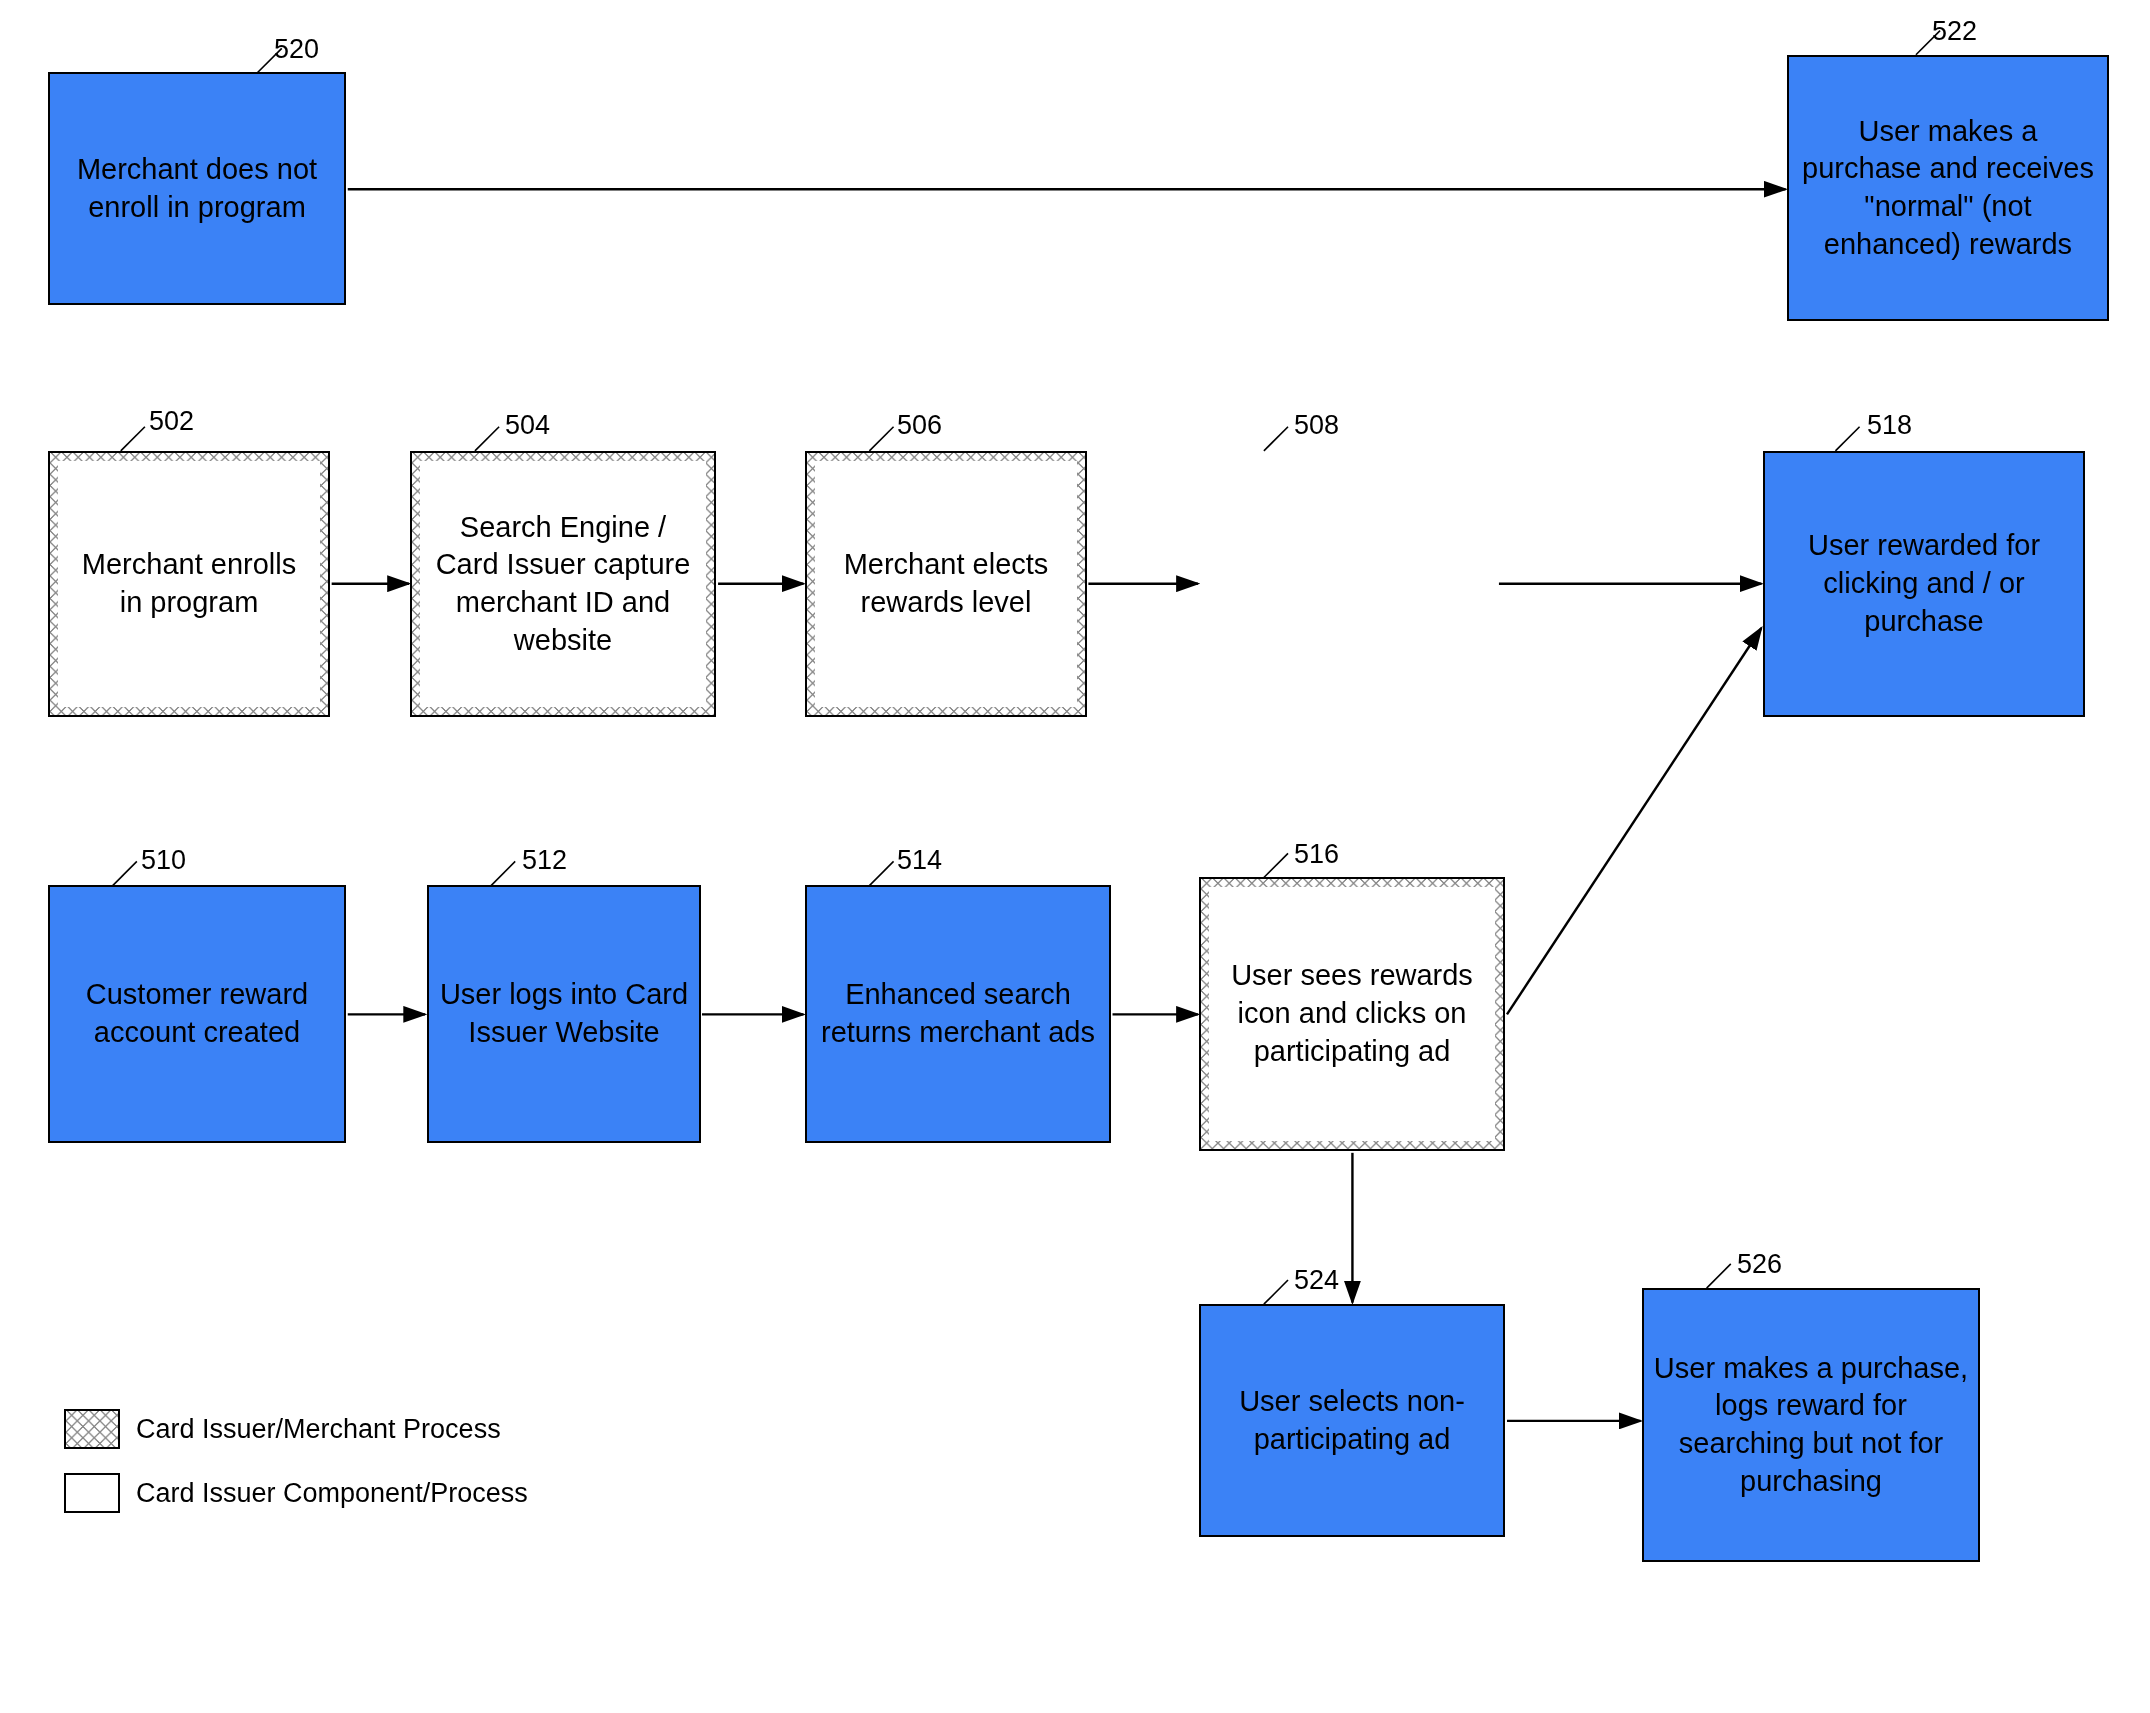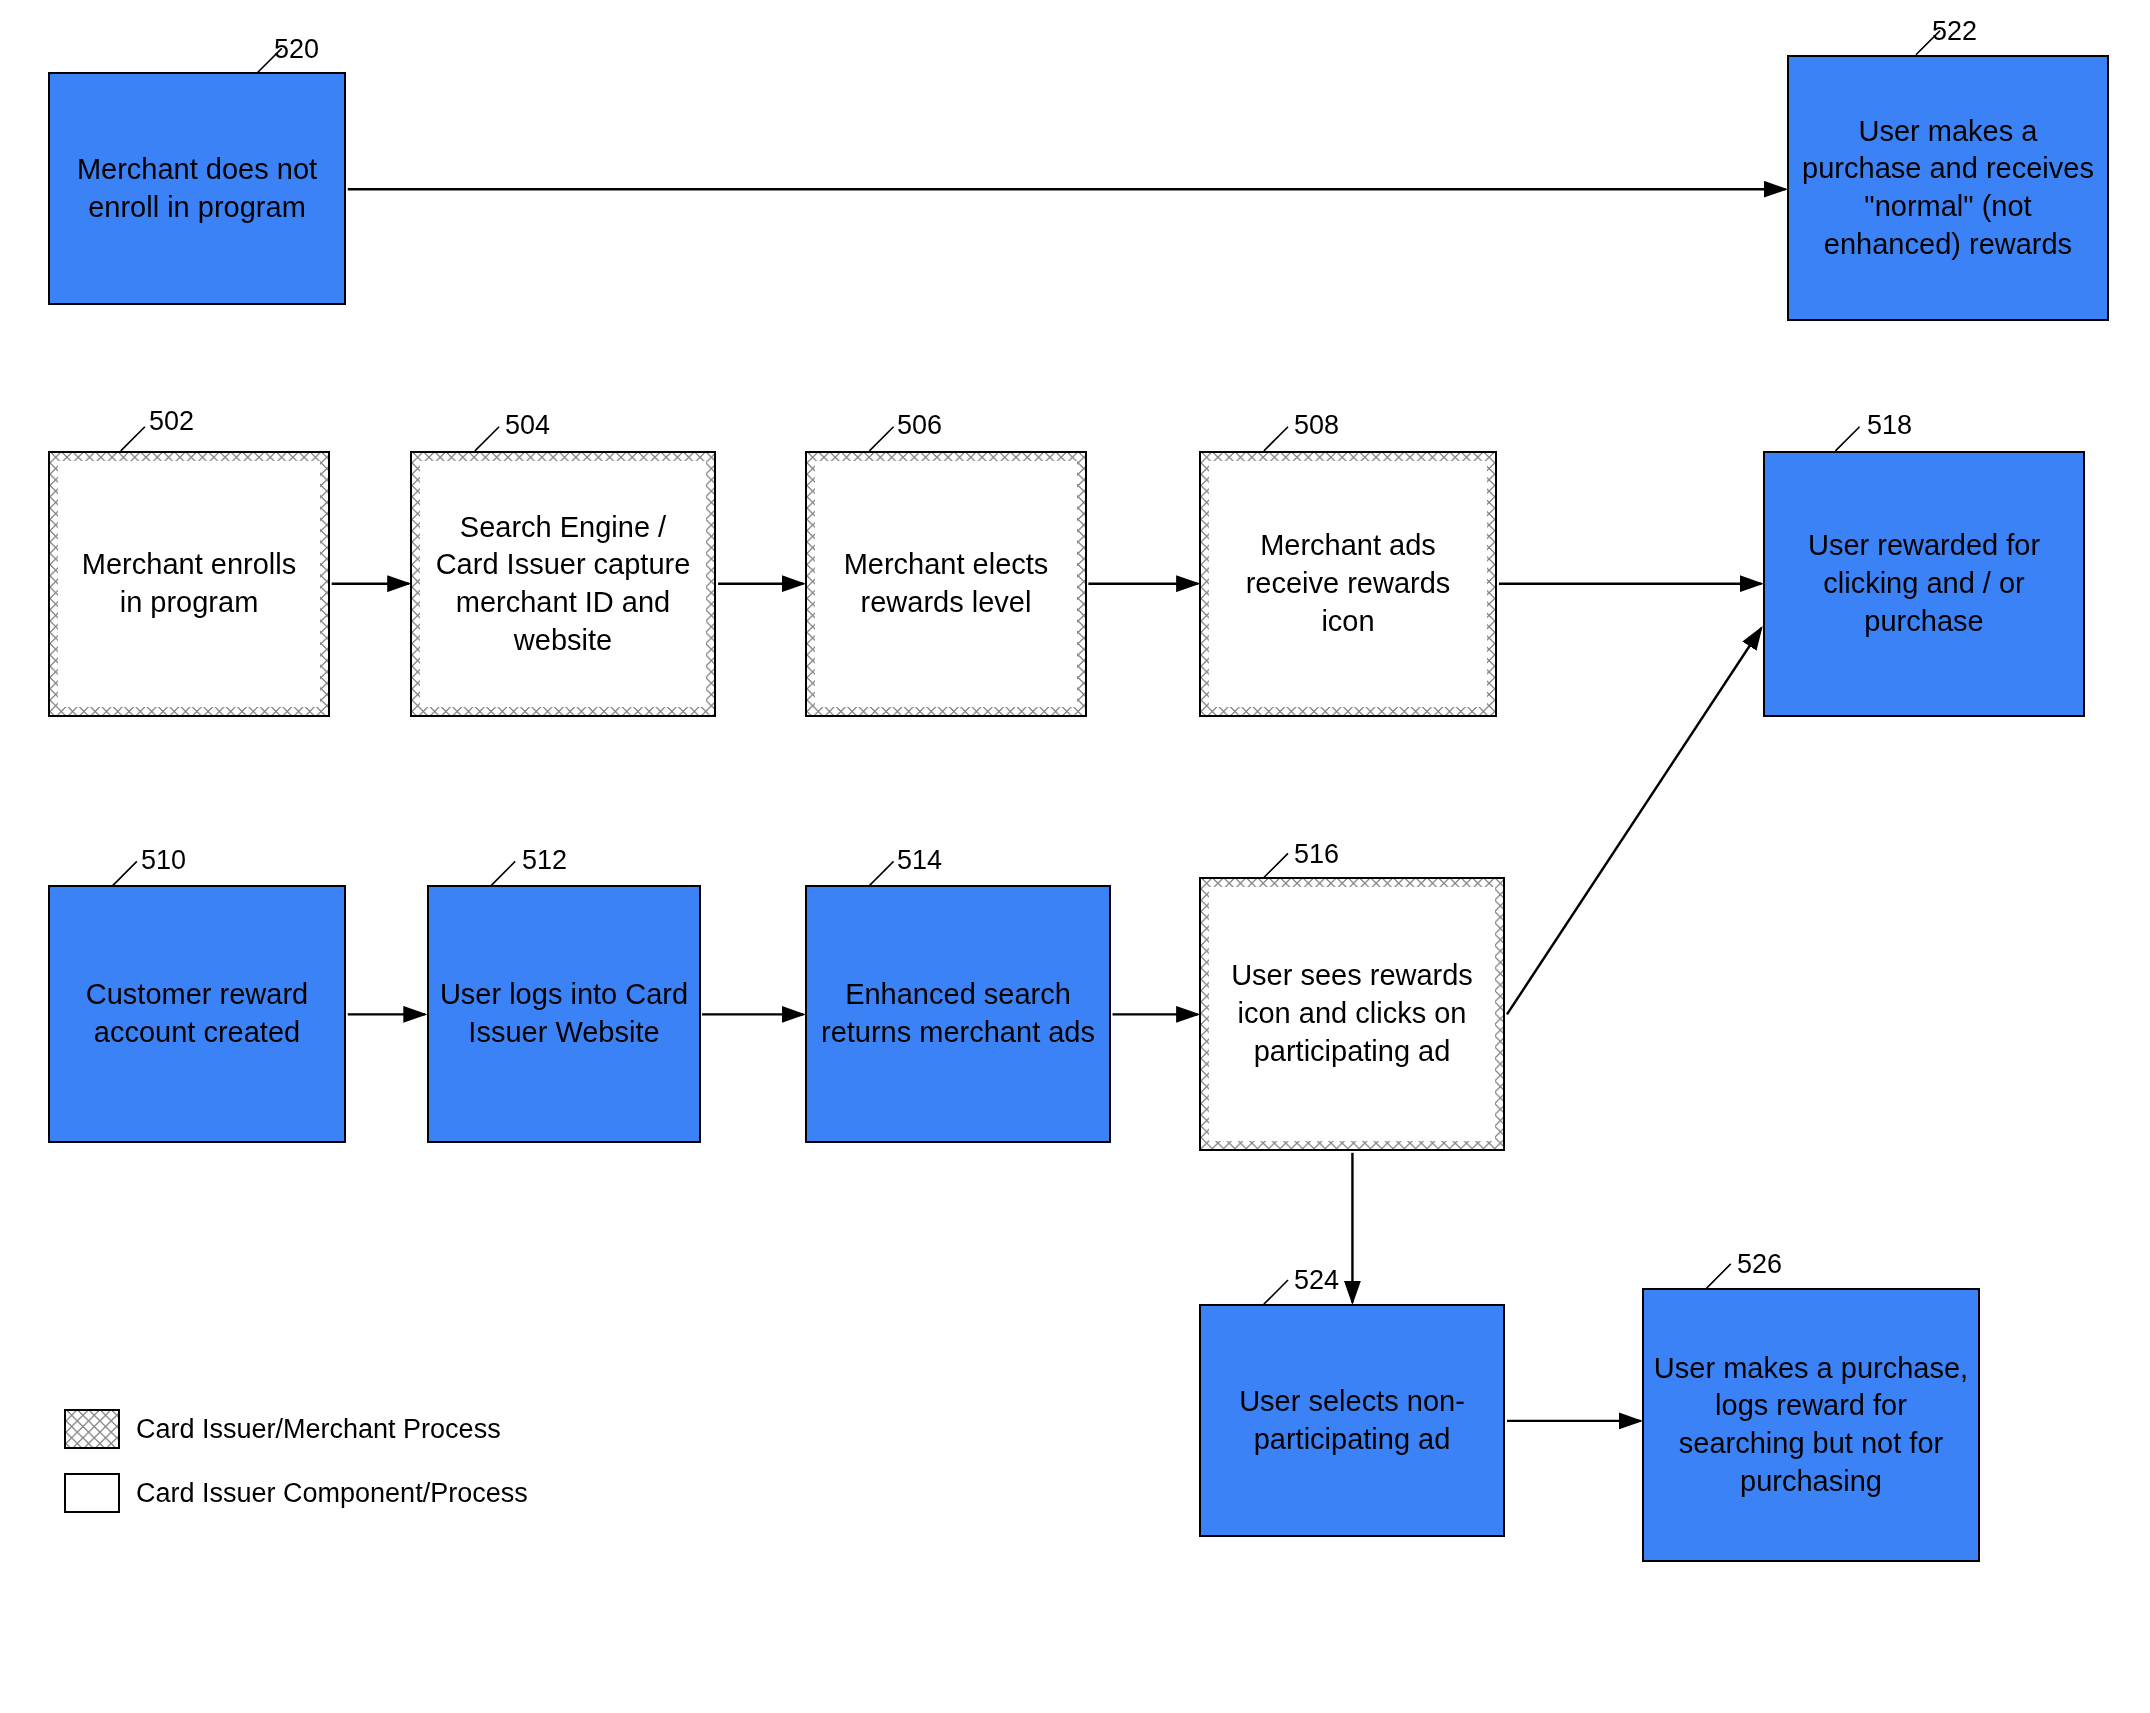--- a/index.html
+++ b/index.html
@@ -210,25 +210,20 @@
       <span>Search Engine / Card Issuer capture merchant ID and website</span>
     </div>
   </div>
 
   <div class="box-hatched" style="left:805px; top:451px; width:282px; height:266px;">
     <div class="box-inner">
       <span>Merchant elects rewards level</span>
     </div>
   </div>
 
-  <div class="box-hatched" style="left:1199px; top:451px; width:298px; height:266px;">
-    <div class="box-inner">
-      <span>Merchant ads receive rewards icon</span>
-    </div>
-  </div>
 
   <div class="box" style="left:48px; top:885px; width:298px; height:258px;">
     <span>Customer reward account created</span>
   </div>
 
   <div class="box" style="left:1763px; top:451px; width:322px; height:266px;">
     <span>User rewarded for clicking and / or purchase</span>
   </div>
 
   <div class="box" style="left:427px; top:885px; width:274px; height:258px;">

